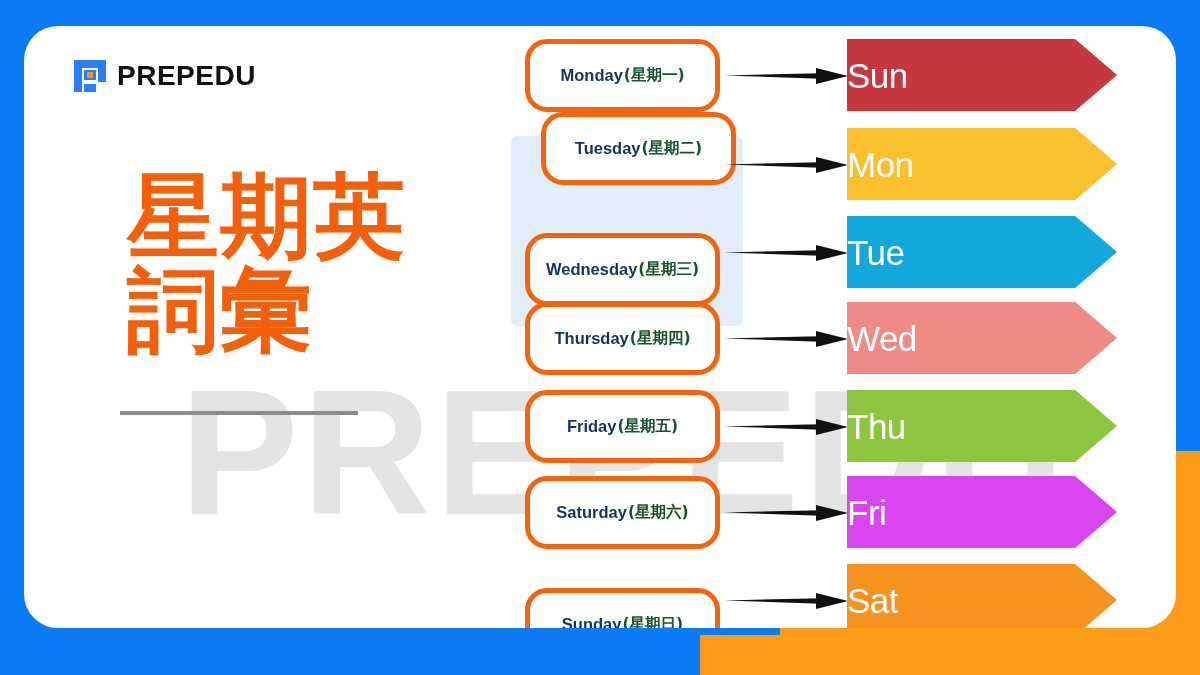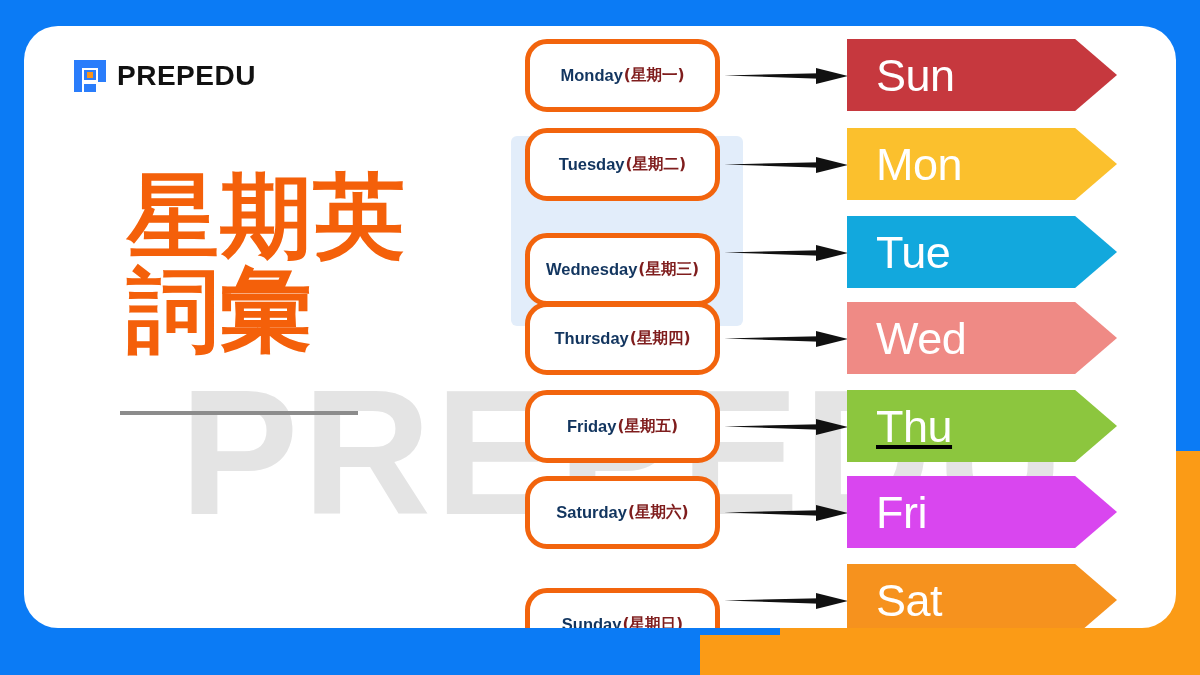--- a/index.html
+++ b/index.html
@@ -142,44 +142,43 @@
   }
   .pill-en {
     font-size: 16.5px;
     font-weight: bold;
     color: #12355f;
     line-height: 1.15;
   }
   .pill-zh {
     font-size: 15.5px;
     font-weight: bold;
-    color: #7f1d1d;
+    color: #14532d;
     line-height: 1.15;
     font-family: "DejaVu Sans", "Liberation Sans", sans-serif;
   }
 
   
   .arrow { position: absolute; left: 700px; width: 126px; height: 22px; }
 
   
   .banner {
     position: absolute;
     left: 823px;
     width: 270px;
     height: 72px;
     display: flex;
     align-items: center;
     -webkit-clip-path: polygon(0 0, 84.5% 0, 100% 50%, 84.5% 100%, 0 100%);
     clip-path: polygon(0 0, 84.5% 0, 100% 50%, 84.5% 100%, 0 100%);
   }
   .banner-label {
     color: #ffffff;
-    font-size: 45px;
+    font-size: 35px;
     font-weight: normal;
-    padding-left: 29px;
     line-height: 1;
     letter-spacing: -0.5px;
   }
 </style>
 </head>
 <body>
 
 <div id="canvas">
 
   <div class="bg-blue"></div>
@@ -216,21 +215,21 @@
           <span class="pill-en">Monday</span>
           <span class="pill-zh">(星期一)</span>
         </div>
         <div class="arrow" style="top: 39px;"><svg viewBox="0 0 126 22" width="126" height="22" xmlns="http://www.w3.org/2000/svg">
             <path d="M0 10.4 L96 8.2 L96 13.8 Z" fill="#111111"></path>
             <path d="M92 3 L124 11 L92 19 Z" fill="#111111"></path>
           </svg></div>
         <div class="banner" style="top: 13px; background: rgb(198, 56, 62);">
           <span class="banner-label">Sun</span>
         </div>
-        <div class="pill" style="top: 102px;">
+        <div class="pill" style="top: 86px; margin-left: 16px;">
           <span class="pill-en">Tuesday</span>
           <span class="pill-zh">(星期二)</span>
         </div>
         <div class="arrow" style="top: 128px;"><svg viewBox="0 0 126 22" width="126" height="22" xmlns="http://www.w3.org/2000/svg">
             <path d="M0 10.4 L96 8.2 L96 13.8 Z" fill="#111111"></path>
             <path d="M92 3 L124 11 L92 19 Z" fill="#111111"></path>
           </svg></div>
         <div class="banner" style="top: 102px; background: rgb(251, 192, 45);">
           <span class="banner-label">Mon</span>
         </div>
@@ -257,21 +256,21 @@
           <span class="banner-label">Wed</span>
         </div>
         <div class="pill" style="top: 364px;">
           <span class="pill-en">Friday</span>
           <span class="pill-zh">(星期五)</span>
         </div>
         <div class="arrow" style="top: 390px;"><svg viewBox="0 0 126 22" width="126" height="22" xmlns="http://www.w3.org/2000/svg">
             <path d="M0 10.4 L96 8.2 L96 13.8 Z" fill="#111111"></path>
             <path d="M92 3 L124 11 L92 19 Z" fill="#111111"></path>
           </svg></div>
-        <div class="banner" style="top: 364px; background: rgb(140, 198, 62); text-decoration: underline;">
+        <div class="banner" style="top: 364px; background: rgb(140, 198, 62);">
           <span class="banner-label">Thu</span>
         </div>
         <div class="pill" style="top: 450px;">
           <span class="pill-en">Saturday</span>
           <span class="pill-zh">(星期六)</span>
         </div>
         <div class="arrow" style="top: 476px;"><svg viewBox="0 0 126 22" width="126" height="22" xmlns="http://www.w3.org/2000/svg">
             <path d="M0 10.4 L96 8.2 L96 13.8 Z" fill="#111111"></path>
             <path d="M92 3 L124 11 L92 19 Z" fill="#111111"></path>
           </svg></div>

